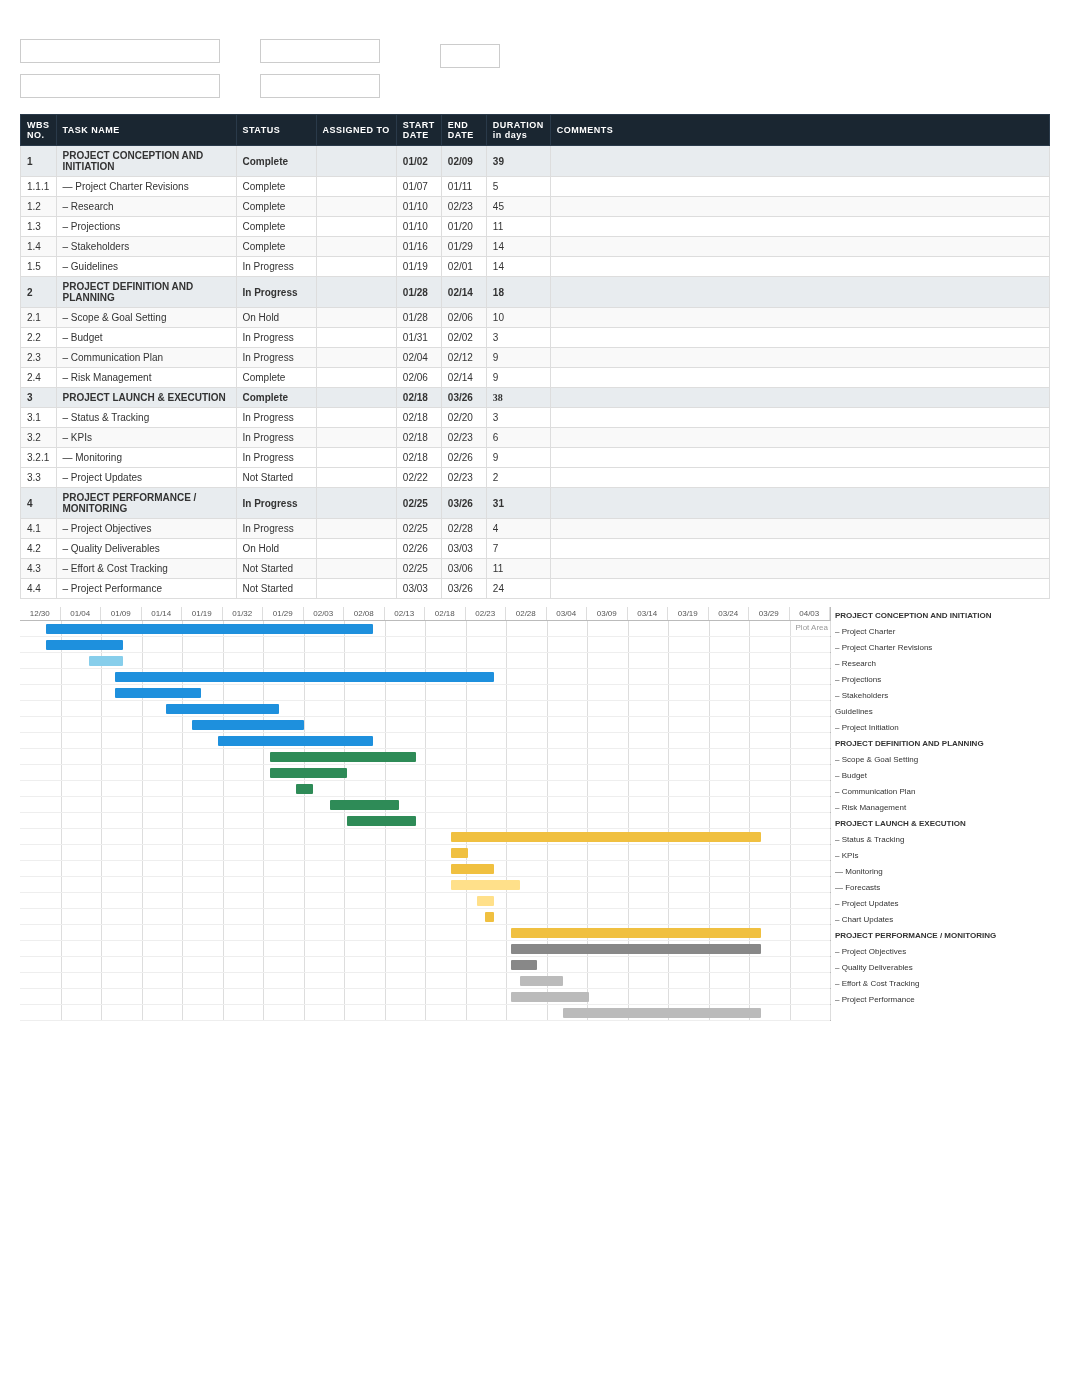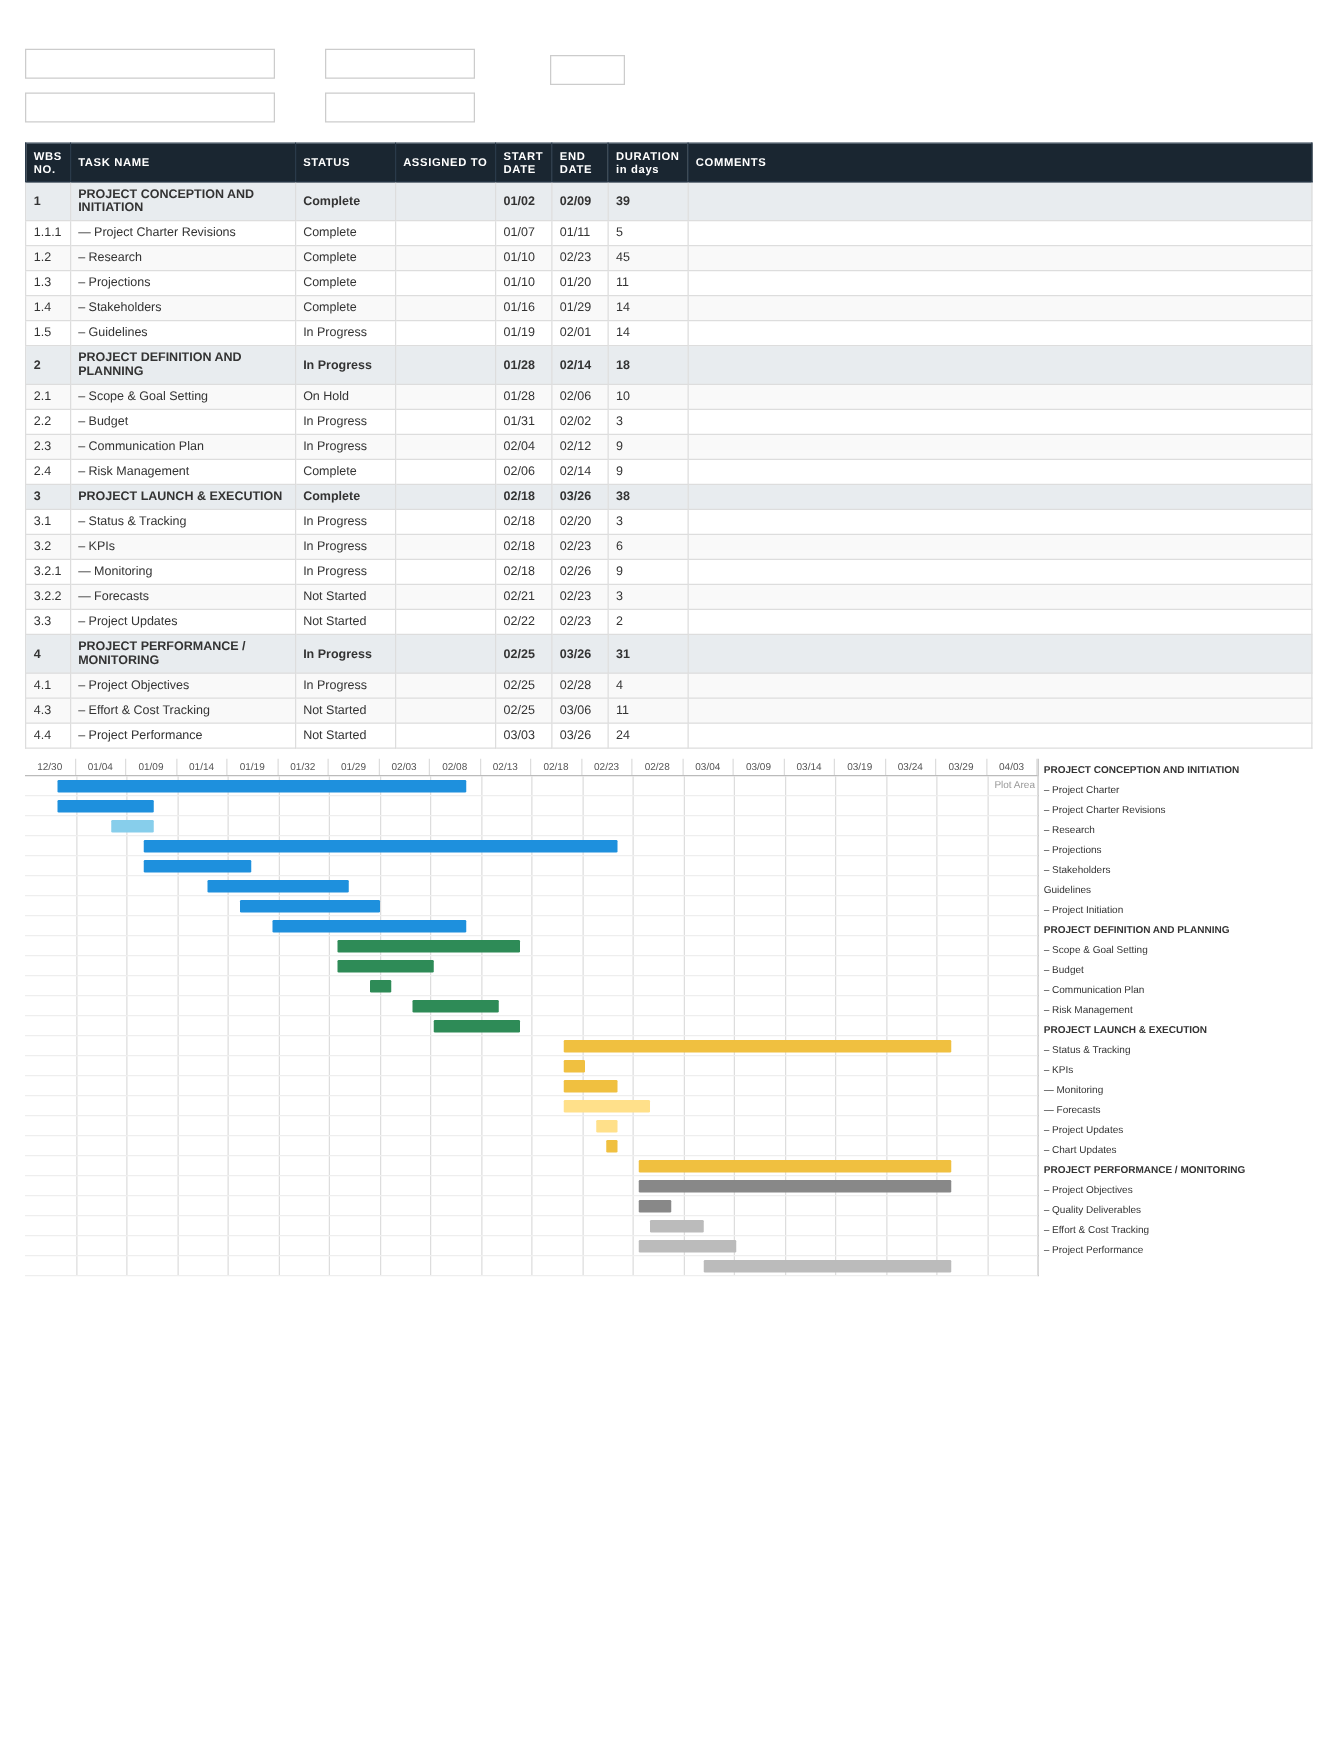--- a/index.html
+++ b/index.html
@@ -214,21 +214,21 @@
         <td>9</td>
         <td></td>
       </tr>
       <tr class="row-section">
         <td style="font-weight: bold;">3</td>
         <td style="font-weight: bold;">PROJECT LAUNCH &amp; EXECUTION</td>
         <td style="font-weight: bold;">Complete</td>
         <td></td>
         <td style="font-weight: bold;">02/18</td>
         <td style="font-weight: bold;">03/26</td>
-        <td style="font-weight: bold;">38</td>
+        <td style="font-weight: bold; font-family: Liberation Serif, serif;">38</td>
         <td></td>
       </tr>
       <tr class="row-normal">
         <td>3.1</td>
         <td>– Status &amp; Tracking</td>
         <td>In Progress</td>
         <td></td>
         <td>02/18</td>
         <td>02/20</td>
         <td>3</td>
@@ -247,30 +247,20 @@
       <tr class="row-normal">
         <td>3.2.1</td>
         <td>— Monitoring</td>
         <td>In Progress</td>
         <td></td>
         <td>02/18</td>
         <td>02/26</td>
         <td>9</td>
         <td></td>
       </tr>
-      <tr class="row-alt">
-        <td>3.2.2</td>
-        <td>— Forecasts</td>
-        <td>Not Started</td>
-        <td></td>
-        <td>02/21</td>
-        <td>02/23</td>
-        <td>3</td>
-        <td></td>
-      </tr>
       <tr class="row-normal">
         <td>3.3</td>
         <td>– Project Updates</td>
         <td>Not Started</td>
         <td></td>
         <td>02/22</td>
         <td>02/23</td>
         <td>2</td>
         <td></td>
       </tr>
@@ -285,20 +275,30 @@
         <td></td>
       </tr>
       <tr class="row-alt">
         <td>4.1</td>
         <td>– Project Objectives</td>
         <td>In Progress</td>
         <td></td>
         <td>02/25</td>
         <td>02/28</td>
         <td>4</td>
+        <td></td>
+      </tr>
+      <tr class="row-normal">
+        <td>4.2</td>
+        <td>– Quality Deliverables</td>
+        <td>On Hold</td>
+        <td></td>
+        <td>02/26</td>
+        <td>03/03</td>
+        <td>7</td>
         <td></td>
       </tr>
       <tr class="row-alt">
         <td>4.3</td>
         <td>– Effort &amp; Cost Tracking</td>
         <td>Not Started</td>
         <td></td>
         <td>02/25</td>
         <td>03/06</td>
         <td>11</td>

